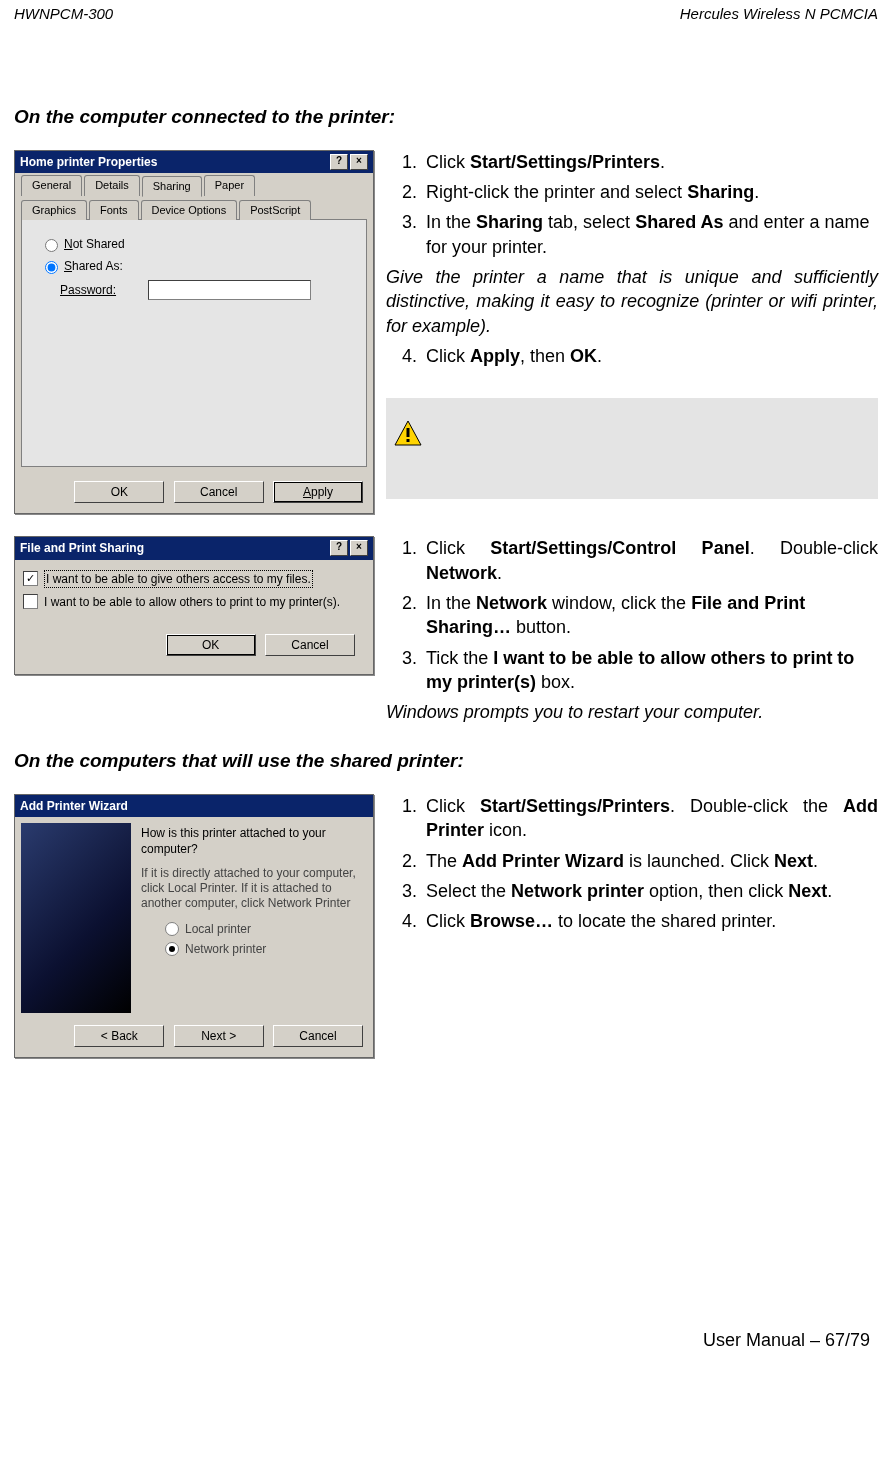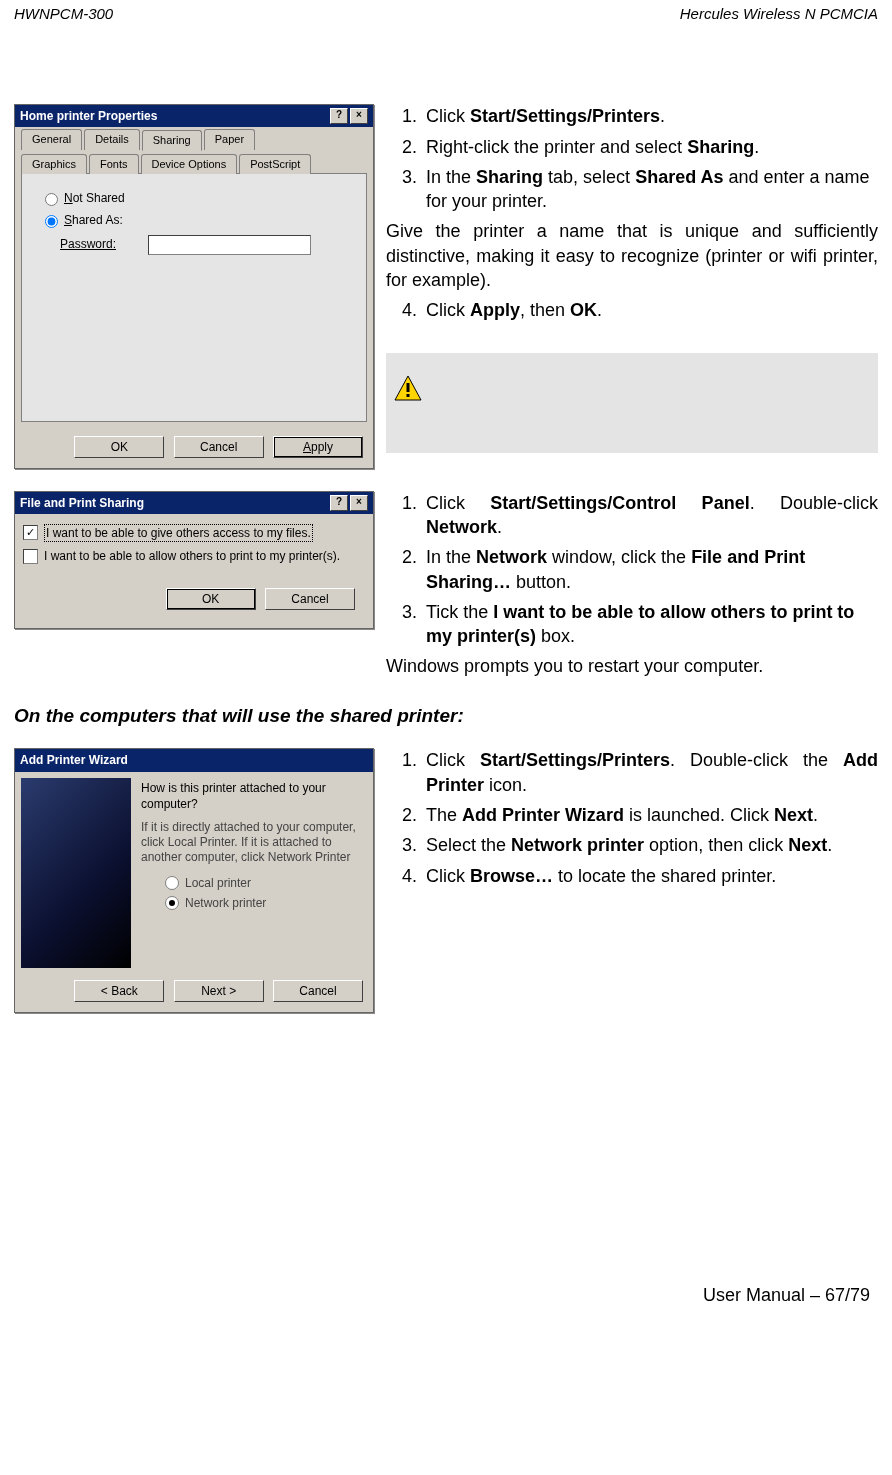--- a/index.html
+++ b/index.html
@@ -30,21 +30,21 @@
   }
   .row {
     display: flex;
     align-items: flex-start;
     margin-bottom: 12px;
   }
   .col-img { flex: 0 0 360px; }
   .col-txt { flex: 1; padding-left: 12px; }
   .col-txt p { margin: 0 0 6px 0; }
   .justify { text-align: justify; }
-  .it { }
+  .it { font-style: italic; }
   ol.tight { margin: 0 0 6px 0; padding-left: 36px; }
   ol.tight li { margin-bottom: 6px; padding-left: 4px; }
   .note-box {
     background: #e4e4e4;
     padding: 22px 10px 46px 8px;
     margin-top: 30px;
   }
   .note-box .warn {
     display: inline-block;
     vertical-align: middle;
@@ -165,20 +165,21 @@
 </head>
 <body>
 
 <div class="page">
 
   <div class="head-row">
     <span>HWNPCM-300</span>
     <span>Hercules Wireless N PCMCIA</span>
   </div>
 
+  <div class="section-head">On the computer connected to the printer:</div>
 
   <div class="row">
     <div class="col-img">
       <div class="dlg">
         <div class="titlebar">
           <span>Home printer Properties</span>
           <span class="btns">
             <span class="tb-btn">?</span>
             <span class="tb-btn">×</span>
           </span>

